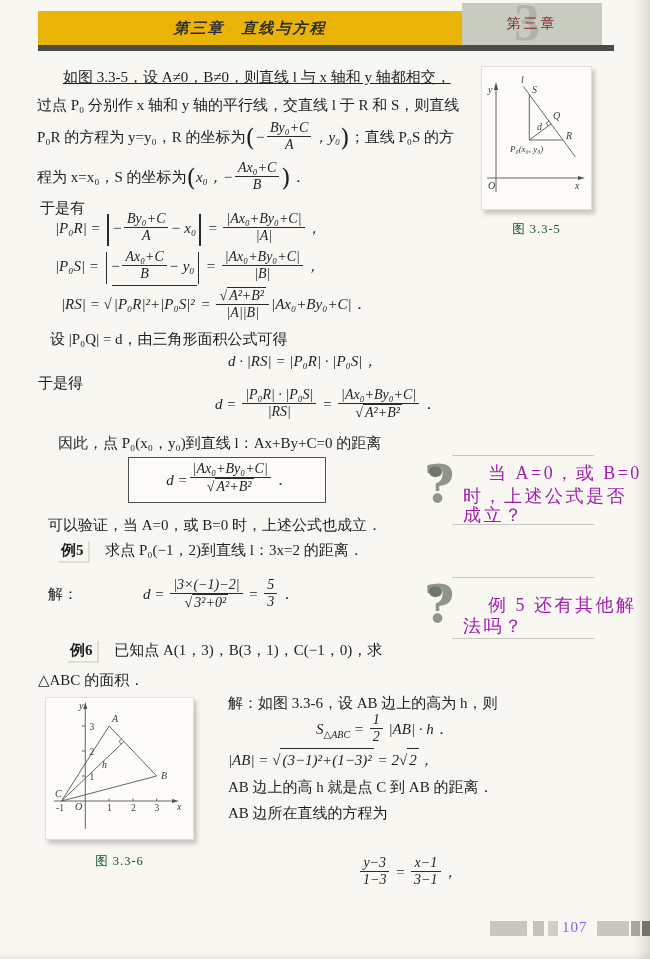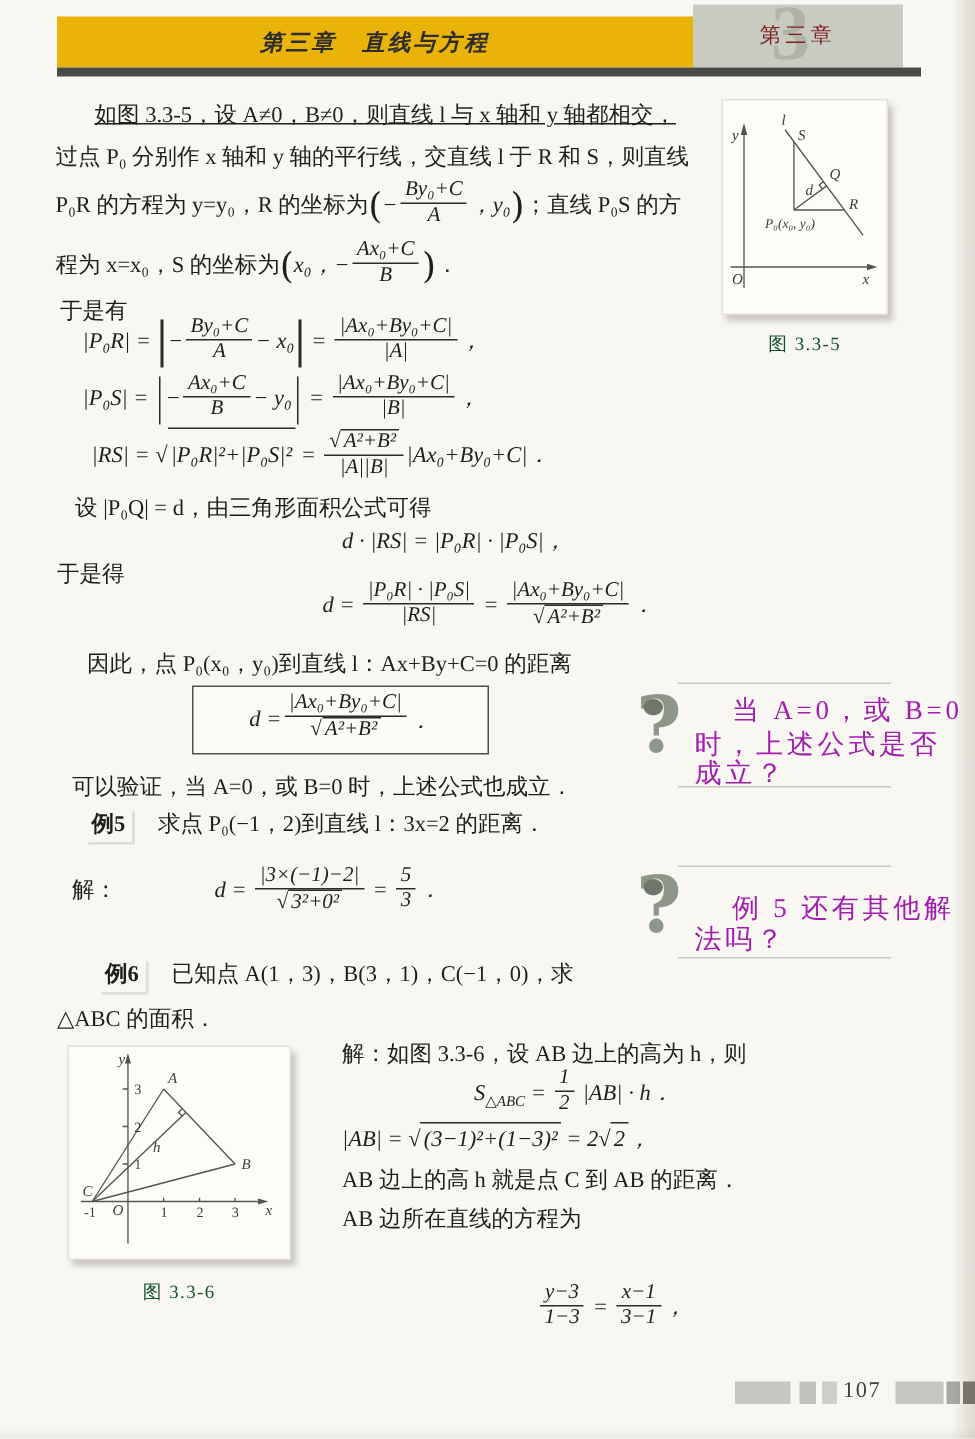--- a/index.html
+++ b/index.html
@@ -52,21 +52,21 @@
   .figbox { position:absolute; background:#fdfcf9; border:1px solid #e2e0d8;
             box-shadow:3px 4px 4px rgba(115,112,100,0.35); }
   .figcap { position:absolute; font-size:12.5px; color:#14532d; text-align:center; letter-spacing:1px; }
   svg text { font-family:"Liberation Serif","DejaVu Serif",serif; font-size:10px; font-style:italic; fill:#3c3c3a; }
   svg text.up { font-style:normal; font-size:9.5px; }
   svg line, svg polyline, svg path { stroke:#55554f; stroke-width:0.9; fill:none; }
   svg polygon { fill:#55554f; stroke:none; }
 
   
   .fblock { position:absolute; height:15px; }
-  .pagenum { position:absolute; left:562px; top:919px; font-size:15px; color:#404040; letter-spacing:1px; }
+  .pagenum { position:absolute; left:562px; top:919px; font-size:15px; color:#8b5cf6; letter-spacing:1px; }
 
   .edge { position:absolute; top:0; right:0; width:16px; height:100%;
           background:linear-gradient(to right, rgba(110,105,90,0), rgba(110,105,90,0.20)); }
   .bedge { position:absolute; left:0; bottom:0; width:100%; height:8px;
            background:linear-gradient(to bottom, rgba(110,105,90,0), rgba(110,105,90,0.10)); }
 </style>
 </head>
 <body>
 
 <div class="header-bar">

